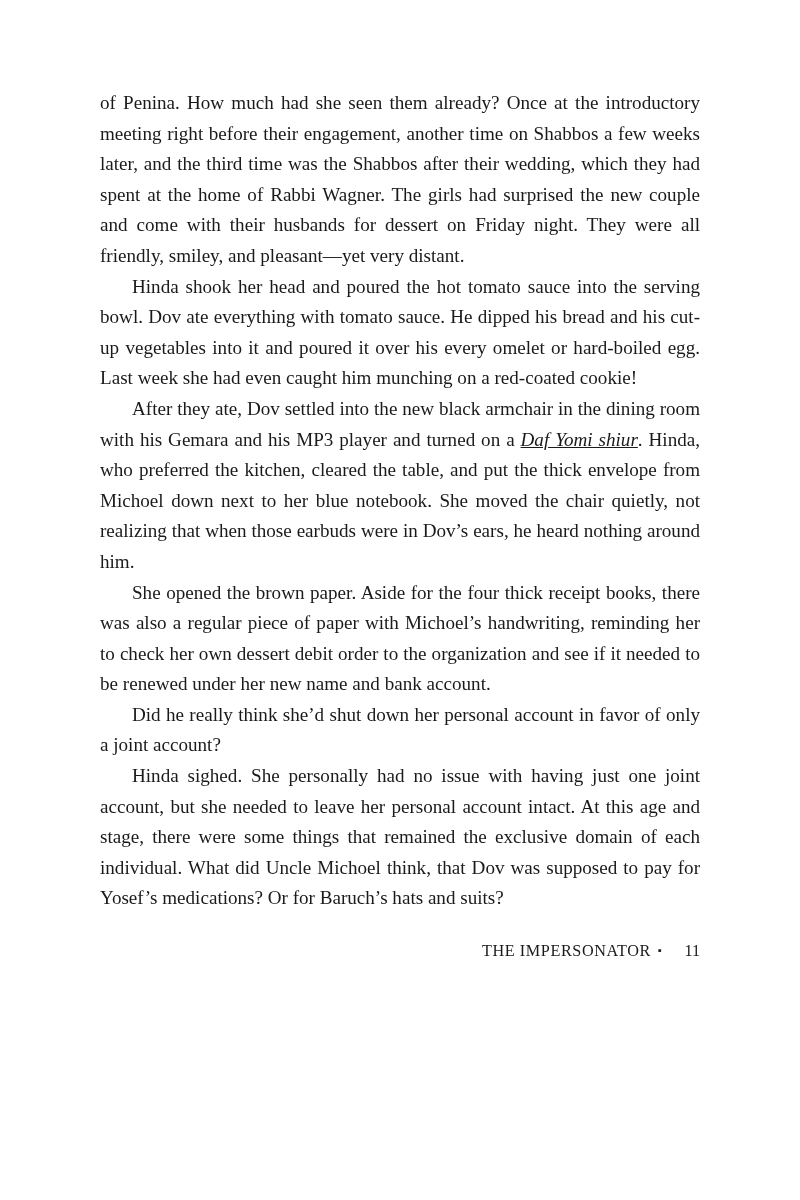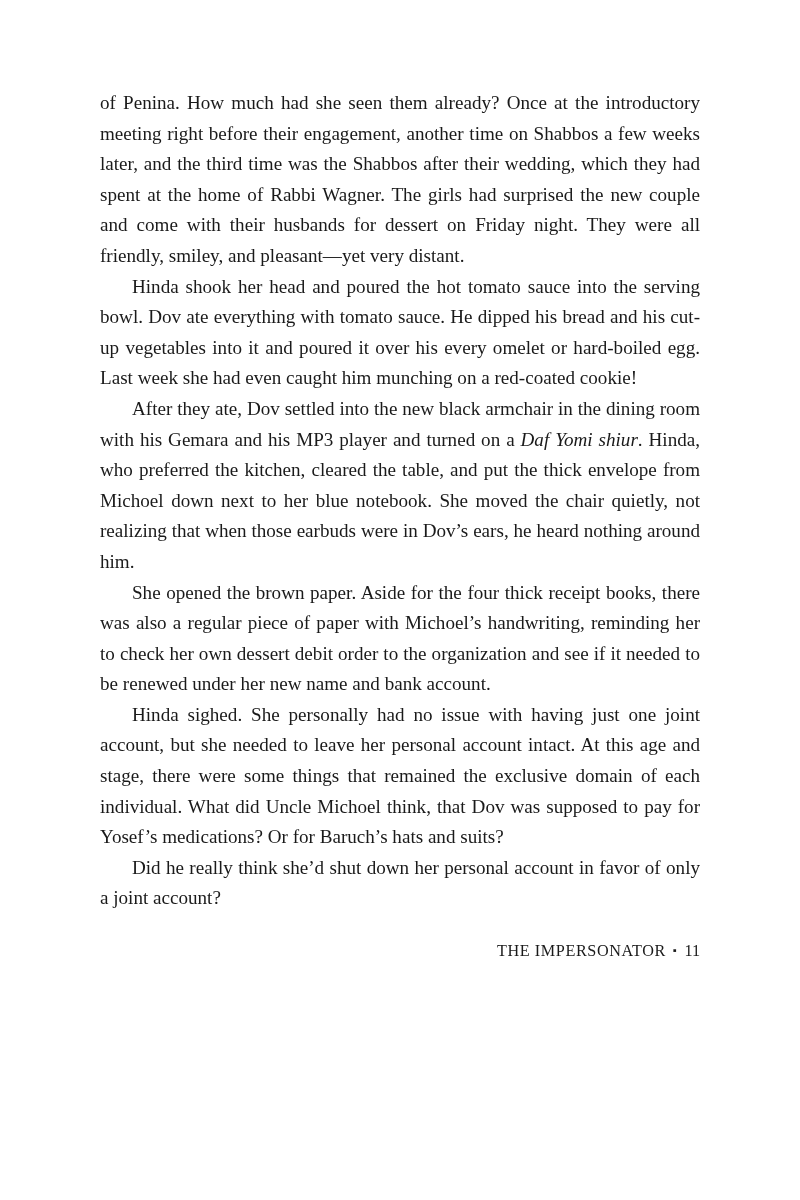--- a/index.html
+++ b/index.html
@@ -30,20 +30,21 @@
     hyphens: none;
   }
   .body-text p {
     margin: 0;
   }
   .body-text p.indent {
     text-indent: 32px;
   }
   .body-text i {
     font-style: italic;
+    text-decoration: underline;
   }
   .footer {
     position: absolute;
     left: 100px;
     right: 100px;
     bottom: 55px;
     text-align: right;
     font-size: 16.2px;
     letter-spacing: 0.6px;
   }
@@ -53,30 +54,31 @@
   }
   .footer .sep {
     display: inline-block;
     margin: 0 7px;
     position: relative;
     top: -2px;
     font-size: 11px;
   }
   .footer .pageno {
     letter-spacing: 0;
+    margin-left: 15px;
   }
 </style>
 </head>
 <body>
 
 <div class="page">
   <div class="body-text">
       <p><span>of Penina. How much had she seen them already? Once at the introductory meeting right before their engagement, another time on Shabbos a few weeks later, and the third time was the Shabbos after their wedding, which they had spent at the home of Rabbi Wagner. The girls had surprised the new couple and come with their husbands for dessert on Friday night. They were all friendly, smiley, and pleasant—yet very distant.</span></p>
       <p class="indent"><span>Hinda shook her head and poured the hot tomato sauce into the serving bowl. Dov ate everything with tomato sauce. He dipped his bread and his cut-up vegetables into it and poured it over his every omelet or hard-boiled egg. Last week she had even caught him munching on a red-coated cookie!</span></p>
       <p class="indent"><span>After they ate, Dov settled into the new black armchair in the dining room with his Gemara and his MP3 player and turned on a </span><i>Daf Yomi shiur</i><span>. Hinda, who preferred the kitchen, cleared the table, and put the thick envelope from Michoel down next to her blue notebook. She moved the chair quietly, not realizing that when those earbuds were in Dov’s ears, he heard nothing around him.</span></p>
       <p class="indent"><span>She opened the brown paper. Aside for the four thick receipt books, there was also a regular piece of paper with Michoel’s handwriting, reminding her to check her own dessert debit order to the organization and see if it needed to be renewed under her new name and bank account.</span></p>
+      <p class="indent"><span>Did he really think she’d shut down her personal account in favor of only a joint account?</span></p>
       <p class="indent"><span>Hinda sighed. She personally had no issue with having just one joint account, but she needed to leave her personal account intact. At this age and stage, there were some things that remained the exclusive domain of each individual. What did Uncle Michoel think, that Dov was supposed to pay for Yosef’s medications? Or for Baruch’s hats and suits?</span></p>
-      <p class="indent"><span>Did he really think she’d shut down her personal account in favor of only a joint account?</span></p>
     </div>
   <div class="footer">
     <span class="title-caps">THE IMPERSONATOR</span><span class="sep">▪</span><span class="pageno">11</span>
   </div>
 </div>
 
 </body></html>

